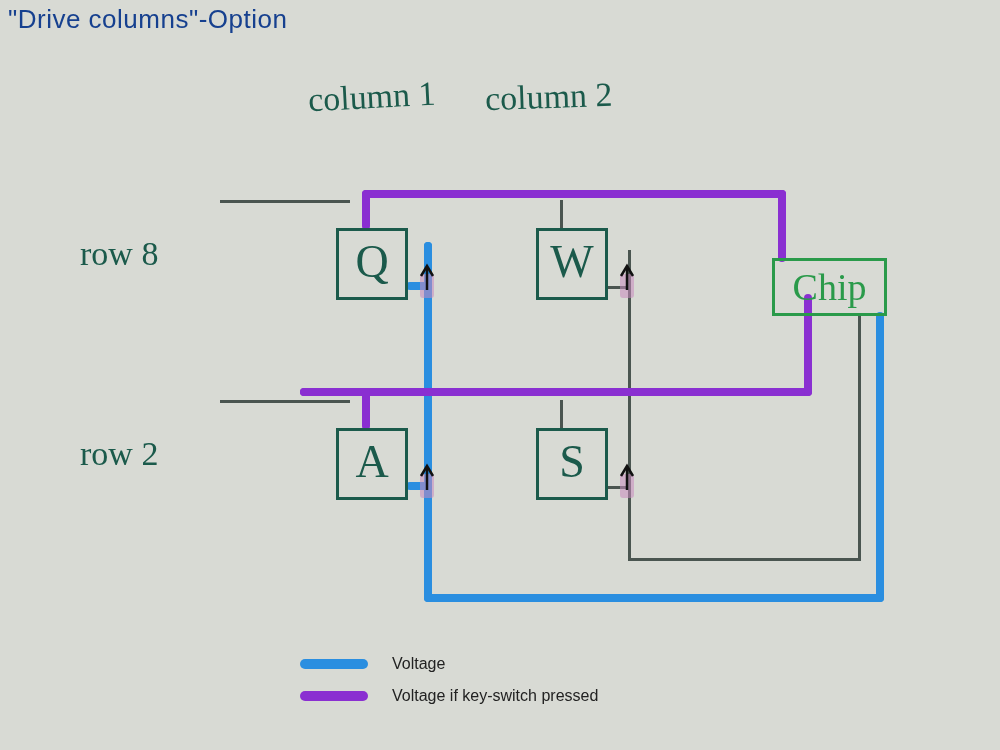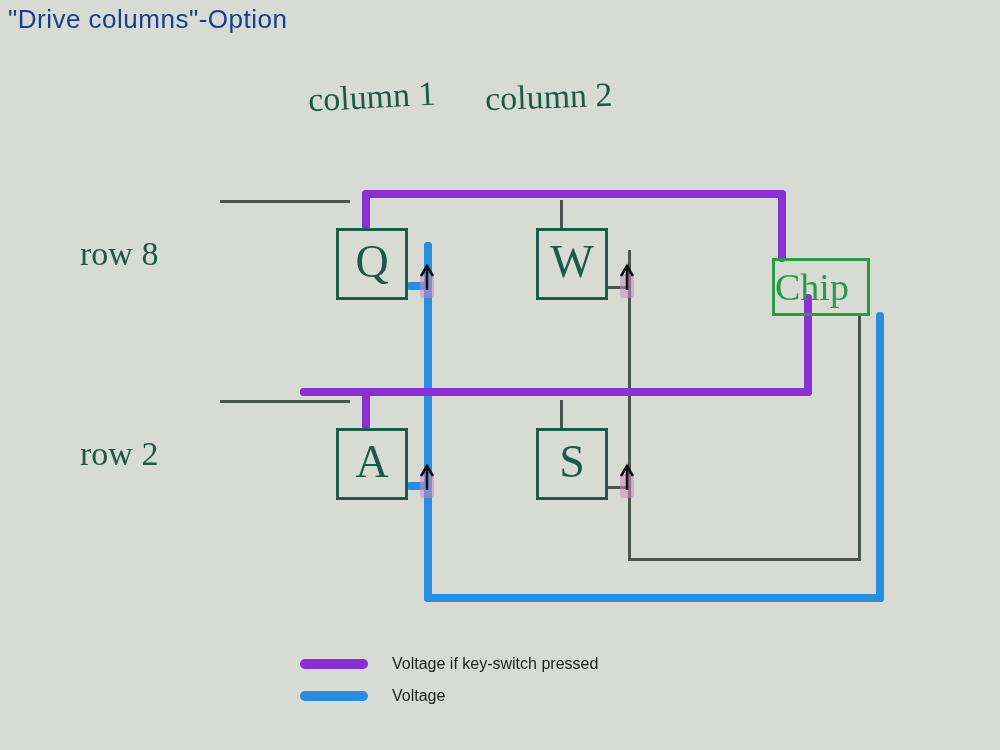--- a/index.html
+++ b/index.html
@@ -33,26 +33,27 @@
   }
   .keyletter {
     font-family: "Brush Script MT", "Comic Sans MS", cursive;
     font-size: 46px;
     color: #1b5a4b;
     line-height: 1;
     transform: translateY(-2px);
   }
   .chipbox {
     position: absolute;
-    width: 98px;
+    width: 115px;
     height: 58px;
     border: 3px solid #2a9a4a;
     box-sizing: border-box;
     display: flex;
     align-items: center;
+    justify-content: center;
   }
   .chiplabel {
     font-family: "Brush Script MT", "Comic Sans MS", cursive;
     font-size: 38px;
     color: #2a9a4a;
   }
   
   .hand {
     position: absolute;
     font-family: "Brush Script MT", "Comic Sans MS", cursive;
@@ -203,20 +204,20 @@
 <div class="diode" style="left:620px; top:474px;"></div>
 <div class="arrow" style="left:619px; top:462px;">
   <svg width="16" height="30">
       <line x1="8" y1="28" x2="8" y2="6" stroke="#111" stroke-width="2.5"></line>
       <polyline points="2,14 8,4 14,14" fill="none" stroke="#111" stroke-width="2.5"></polyline>
     </svg>
 </div>
 
 <div class="legend">
   <div class="legend-row">
+    <div class="legend-swatch sw-blue"></div>
+    <span>Voltage</span>
+  </div>
+  <div class="legend-row">
     <div class="legend-swatch sw-purple"></div>
     <span>Voltage if key-switch pressed</span>
   </div>
-  <div class="legend-row">
-    <div class="legend-swatch sw-blue"></div>
-    <span>Voltage</span>
-  </div>
 </div>
 
 </body></html>

